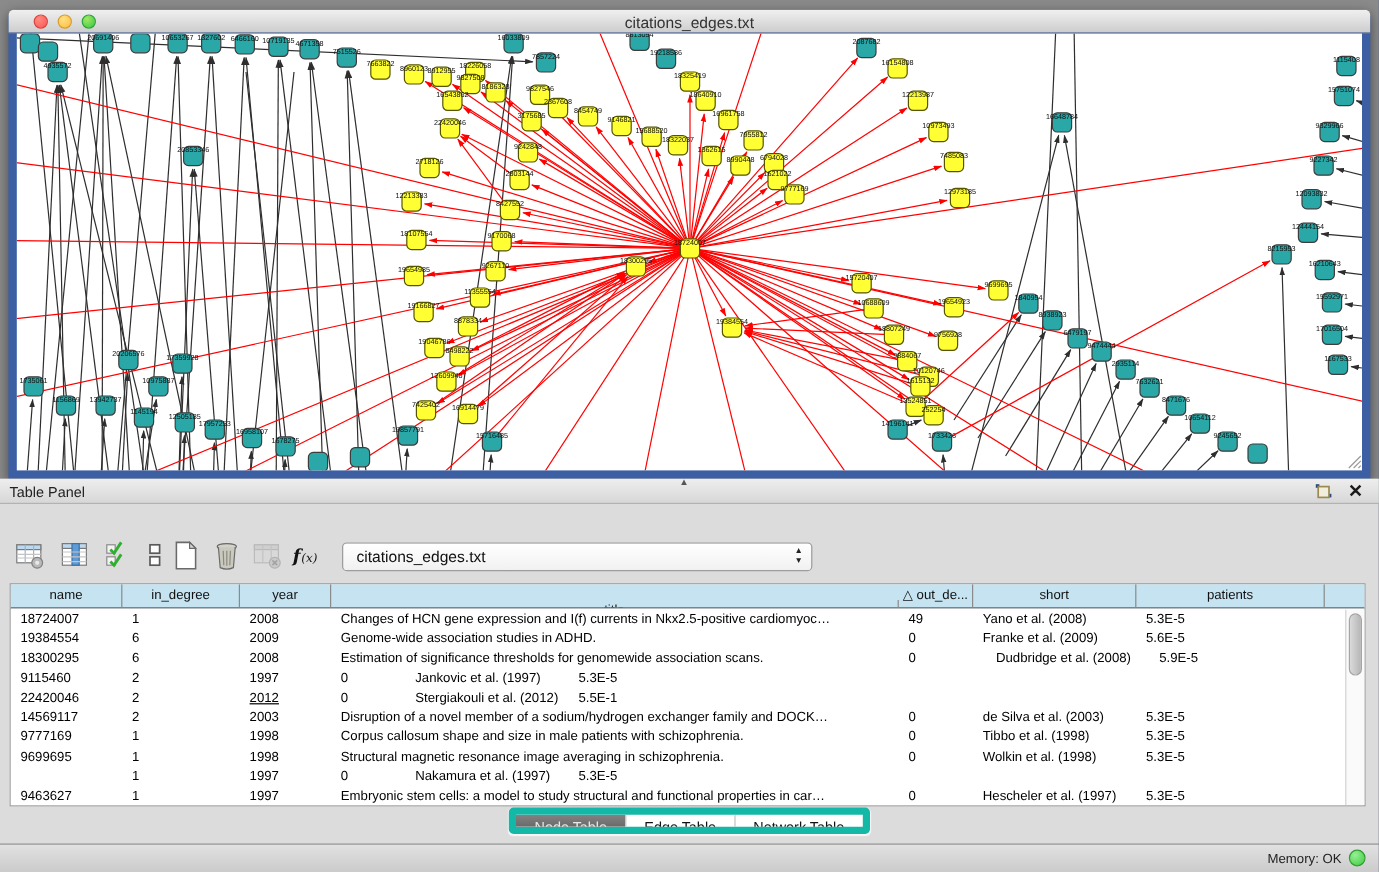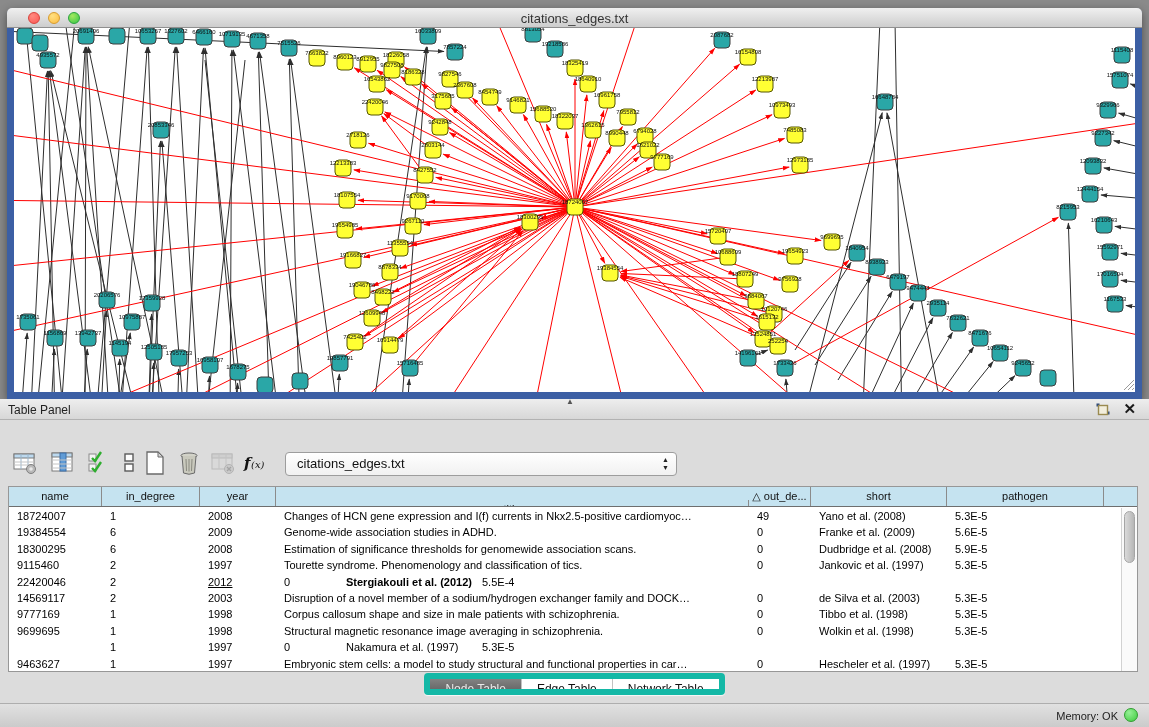--- a/index.html
+++ b/index.html
@@ -544,21 +544,21 @@
   </div>
 
   <div class="table-box">
     <div class="thead" id="thead">
         <div class="th" style="width: 93px;">name</div>
         <div class="th" style="width: 98px;">in_degree</div>
         <div class="th" style="width: 76px;">year</div>
         <div class="th" style="width: 473px; margin-top: 13px;">title</div>
         <div class="th" style="width: 62px;">△ out_de...</div>
         <div class="th" style="width: 136px;">short</div>
-        <div class="th" style="width: 157px;">pathogen</div>
+        <div class="th" style="width: 157px;">patients</div>
         <div class="th fill"></div>
       </div>
     <div class="tbody" id="tbody">
         <div class="tr">
           <div class="td" style="width: 93px;">18724007</div>
           <div class="td" style="width: 98px;">1</div>
           <div class="td" style="width: 76px;">2008</div>
           <div class="td" style="width: 473px;">Changes of HCN gene expression and I(f) currents in Nkx2.5-positive cardiomyoc…</div>
           <div class="td" style="width: 62px;">49</div>
           <div class="td" style="width: 136px;">Yano et al. (2008)</div>
@@ -572,39 +572,38 @@
           <div class="td" style="width: 62px;">0</div>
           <div class="td" style="width: 136px;">Franke et al. (2009)</div>
           <div class="td" style="width: 157px;">5.6E-5</div>
         </div>
         <div class="tr">
           <div class="td" style="width: 93px;">18300295</div>
           <div class="td" style="width: 98px;">6</div>
           <div class="td" style="width: 76px;">2008</div>
           <div class="td" style="width: 473px;">Estimation of significance thresholds for genomewide association scans.</div>
           <div class="td" style="width: 62px;">0</div>
-          <div class="td" style="width: 136px;">Dudbridge et al. (2008)</div>
+          <div class="td" style="width: 136px; margin-left: 11px;">Dudbridge et al. (2008)</div>
           <div class="td" style="width: 157px;">5.9E-5</div>
         </div>
         <div class="tr">
           <div class="td" style="width: 93px;">9115460</div>
           <div class="td" style="width: 98px;">2</div>
           <div class="td" style="width: 76px;">1997</div>
-          <div class="td" style="width: 473px;">Tourette syndrome. Phenomenology and classification of tics.</div>
           <div class="td" style="width: 62px;">0</div>
           <div class="td" style="width: 136px;">Jankovic et al. (1997)</div>
           <div class="td" style="width: 157px;">5.3E-5</div>
         </div>
         <div class="tr">
           <div class="td" style="width: 93px;">22420046</div>
           <div class="td" style="width: 98px;">2</div>
           <div class="td" style="width: 76px; text-decoration: underline;">2012</div>
           <div class="td" style="width: 62px;">0</div>
-          <div class="td" style="width: 136px; font-weight: bold;">Stergiakouli et al. (2012)</div>
-          <div class="td" style="width: 157px;">5.5E-4</div>
+          <div class="td" style="width: 136px;">Stergiakouli et al. (2012)</div>
+          <div class="td" style="width: 157px;">5.5E-1</div>
         </div>
         <div class="tr">
           <div class="td" style="width: 93px;">14569117</div>
           <div class="td" style="width: 98px;">2</div>
           <div class="td" style="width: 76px;">2003</div>
           <div class="td" style="width: 473px;">Disruption of a novel member of a sodium/hydrogen exchanger family and DOCK…</div>
           <div class="td" style="width: 62px;">0</div>
           <div class="td" style="width: 136px;">de Silva et al. (2003)</div>
           <div class="td" style="width: 157px;">5.3E-5</div>
         </div>

